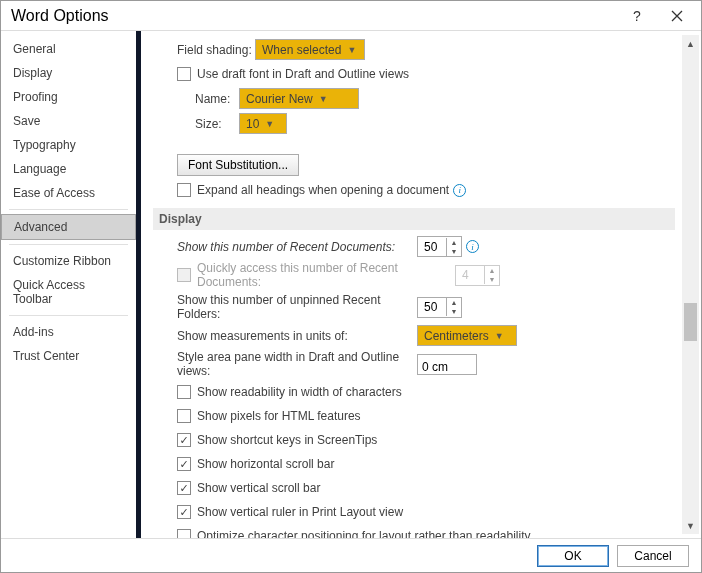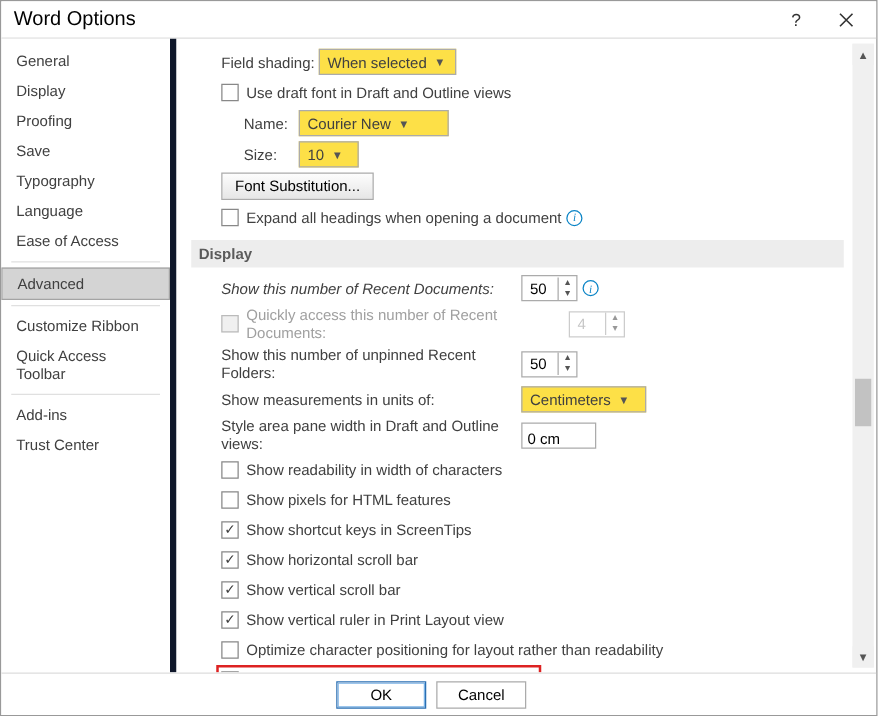--- a/index.html
+++ b/index.html
@@ -19,32 +19,32 @@
 .content-scroll .track { height: calc(100% - 34px); position: relative; }
 .content-scroll .thumb { position: absolute; top: 54%; left: 2px; right: 2px; height: 38px; background: #c2c2c2; }
 .row { display: flex; align-items: center; margin-bottom: 4px; min-height: 20px; }
 .row label, .row span.lbl { color: #404040; }
 .indent { padding-left: 18px; }
 .indent2 { padding-left: 36px; }
 .chk { width: 14px; height: 14px; border: 1px solid #888; margin-right: 6px; display: inline-flex; align-items: center; justify-content: center; background: #fff; flex-shrink: 0; }
 .chk.checked::after { content: "✓"; color: #404040; font-size: 11px; line-height: 1; }
 .chk.disabled { background: #f0f0f0; border-color:#bbb;}
 .chk-label { color: #404040; }
-.select { border: 1px solid #ababab; background: #fde047; height: 21px; display: inline-flex; align-items:center; padding: 0 4px 0 6px; color:#404040; }
+.select { border: 1px solid #ababab; background: #eab308; height: 21px; display: inline-flex; align-items:center; padding: 0 4px 0 6px; color:#404040; }
 .select .caret { margin-left: 6px; font-size: 9px; color:#555;}
 .numbox { display:inline-flex; height: 21px; border:1px solid #ababab; align-items:center;}
 .numbox .val { padding: 0 6px; min-width: 28px; }
 .numbox .spin { display:flex; flex-direction:column; border-left:1px solid #ababab;}
 .numbox .spin div{ height:9px; width:14px; font-size:7px; text-align:center; line-height:9px; cursor:pointer; color:#555;}
 .textin { border:1px solid #ababab; height:21px; padding: 0 4px; display:inline-flex; align-items:flex-end; min-width:60px;}
 .section-header { background: #ededed; color: #5b5b5b; font-weight: 600; padding: 4px 6px; margin: 8px 0 6px -6px; width: calc(100% - 8px); }
-.btn-push { border: 1px solid #ababab; background: linear-gradient(#fdfdfd,#e6e6e6); padding: 2px 10px; height:22px; display:inline-flex; align-items:center; cursor:pointer;}
+.btn-push { border: 1px solid #ababab; background: linear-gradient(#fdfdfd,#e6e6e6); padding: 2px 10px; height:22px; display:inline-flex; align-items:center; cursor:pointer;margin-top:16px;}
 .info { width:13px; height:13px; border:1px solid #0a84c6; border-radius:50%; display:inline-flex; align-items:center; justify-content:center; color:#0a84c6; font-size:9px; margin-left:4px; font-style:italic; font-family:serif;}
 .highlight-box { border: 2px solid #d22; position: absolute; pointer-events: none; }
-.footer { position:absolute; bottom:0; left:0; right:0; height:34px; border-top:1px solid #ddd; display:flex; justify-content:center; align-items:center; padding-right:12px; gap:8px; background:#fff;}
+.footer { position:absolute; bottom:0; left:0; right:0; height:34px; border-top:1px solid #ddd; display:flex; justify-content:flex-end; align-items:center; padding-right:12px; gap:8px; background:#fff;}
 .footer .fbtn { width:72px; height:22px; border:1px solid #ababab; display:flex; align-items:center; justify-content:center; cursor:pointer;}
 .footer .fbtn.primary { border:1px solid #2a6fb3; box-shadow: inset 0 0 0 1px #7bb3e6; }
 .disabled-text { color:#a0a0a0; }
 </style>
 </head>
 <body>
 
 <div class="titlebar">
   <span class="title">Word Options</span>
   <div class="btn">

